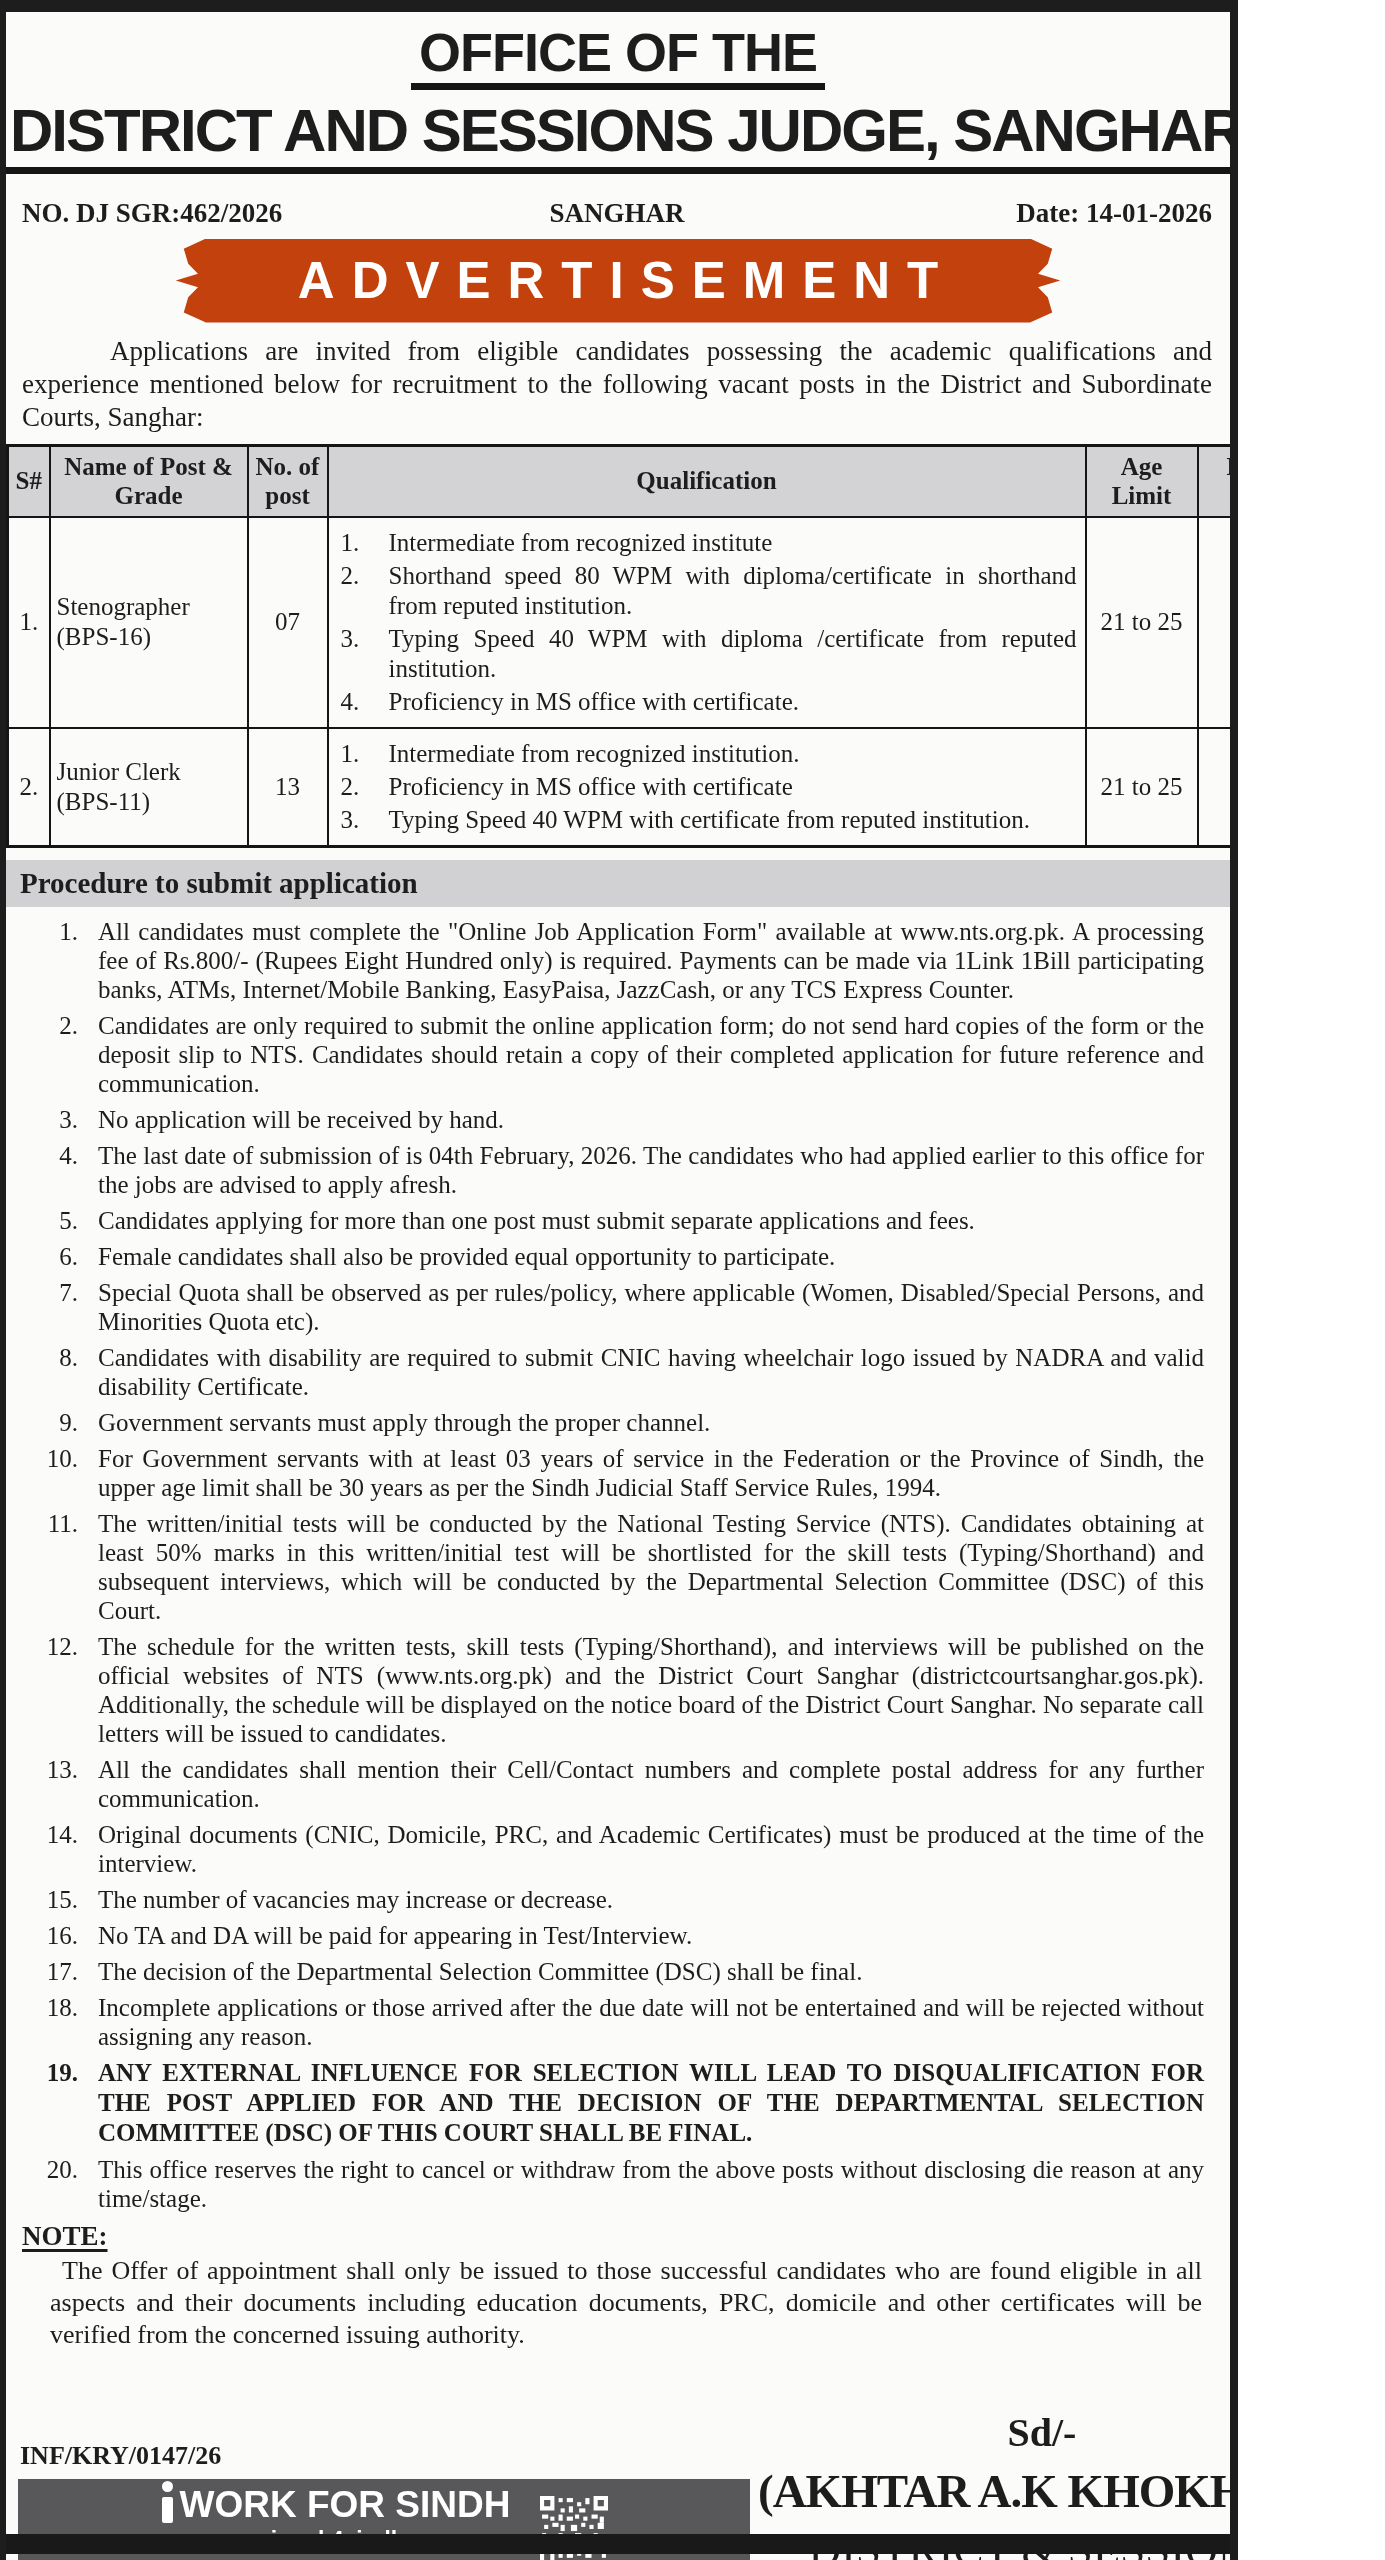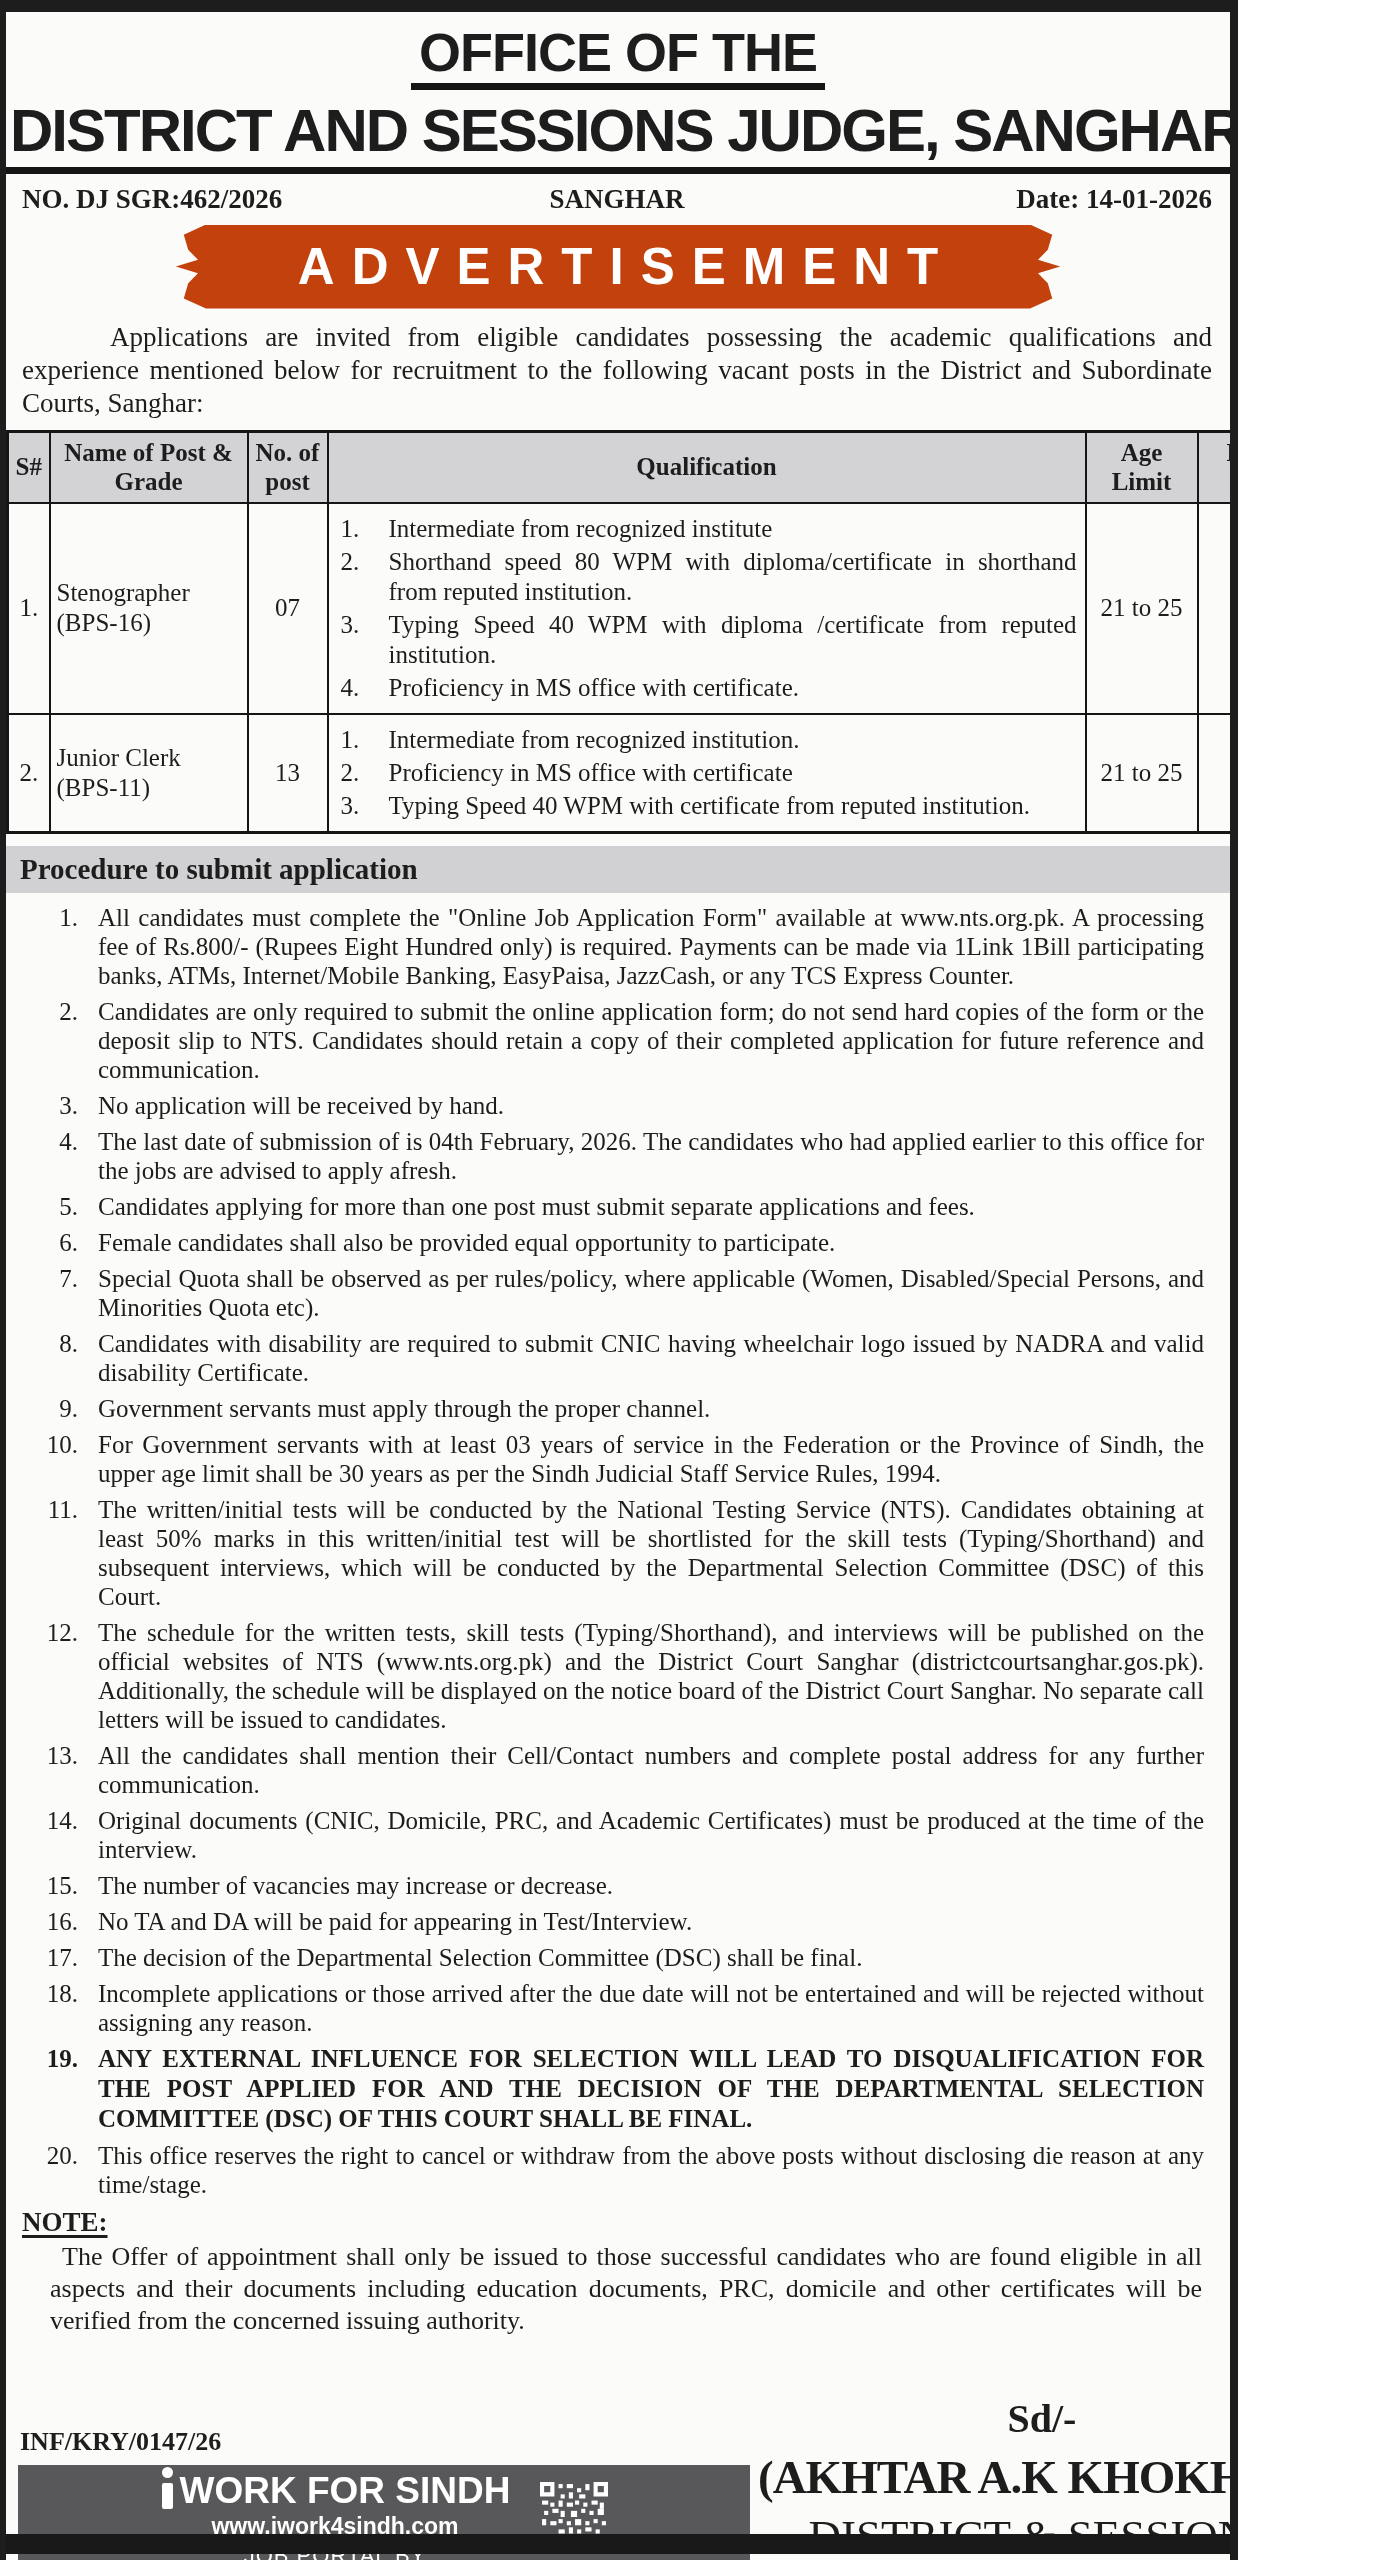--- a/index.html
+++ b/index.html
@@ -21,21 +21,21 @@
   .court-line{
     font-family:"Liberation Sans",sans-serif;font-weight:bold;
     font-size:60px;letter-spacing:-2px;line-height:1.04;
     width:fit-content;margin:10px auto 0;padding:0 4px 4px;
     border-bottom:7px solid #151515;text-align:right;white-space:nowrap;
   }
   .meta-row{
     display:flex;align-items:baseline;
     margin:10px 18px 0 16px;font-weight:bold;font-size:27px;
   }
-  .meta-row .m-left{flex:1;text-align:left;}
+  .meta-row .m-left{flex:1;text-align:left;margin-top:14px;}
   .meta-row .m-center{flex:1;text-align:center;}
   .meta-row .m-right{flex:1;text-align:right;}
   
   .banner{
     position:relative;width:888px;height:84px;margin:10px auto 12px;
     background:#c2410c;display:flex;align-items:center;justify-content:center;
     clip-path:polygon(3.6% 0%, 96.4% 0%, 98.9% 12%, 98.4% 30%, 97.3% 42%, 99.8% 50%,
                       97.3% 58%, 98.4% 70%, 98.9% 88%, 96.4% 100%, 3.6% 100%,
                       1.1% 88%, 1.6% 70%, 2.7% 58%, 0.2% 50%, 2.7% 42%, 1.6% 30%, 1.1% 12%);
   }

